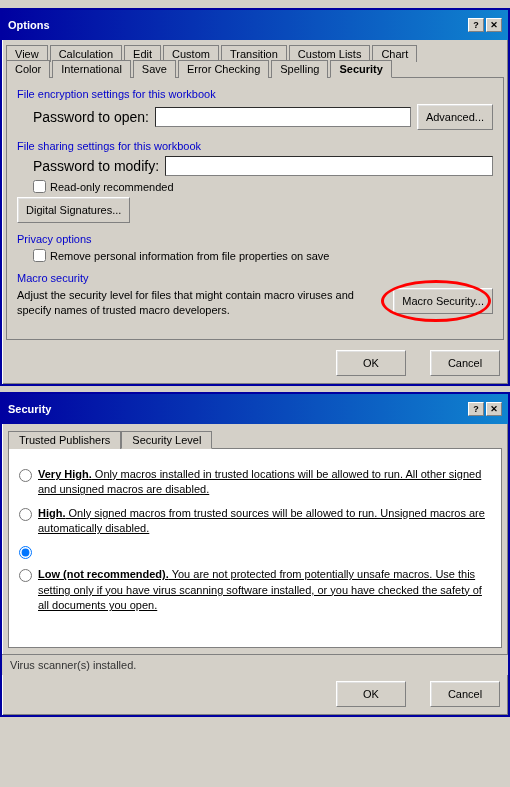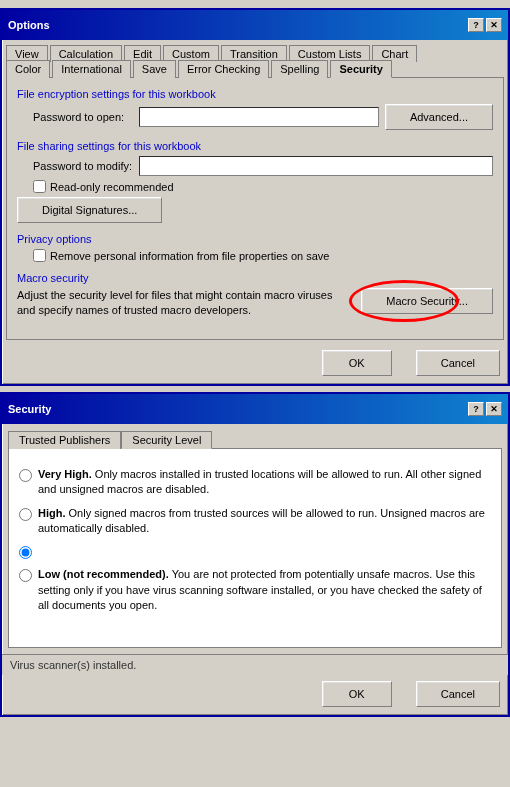--- a/index.html
+++ b/index.html
@@ -103,34 +103,34 @@
     }
 
     .form-row {
       display: flex;
       align-items: center;
       margin: 4px 0 4px 16px;
       gap: 6px;
     }
 
     .form-label {
-      font-size: 11px;
+      font-size: 14px;
       min-width: 100px;
     }
 
     .text-input {
       height: 20px;
       border: 1px inset #808080;
       background: white;
       flex: 1;
       font-size: 11px;
     }
 
     .win-btn {
-      padding: 2px 24px;
+      padding: 2px 8px;
       height: 26px;
       background: #d4d0c8;
       border: 1px solid;
       border-color: #fff #808080 #808080 #fff;
       cursor: pointer;
       font-size: 11px;
       box-shadow: inset 1px 1px #dfdfdf;
       min-width: 60px;
     }
 
@@ -225,20 +225,21 @@
     }
 
     .radio-input {
       margin-top: 2px;
       flex-shrink: 0;
     }
 
     .radio-text {
       font-size: 11px;
       line-height: 1.4;
+      text-decoration: underline;
     }
 
     .radio-text strong {
       font-weight: bold;
     }
 
     .status-bar {
       border-top: 1px solid #808080;
       padding: 4px 8px;
       font-size: 11px;

